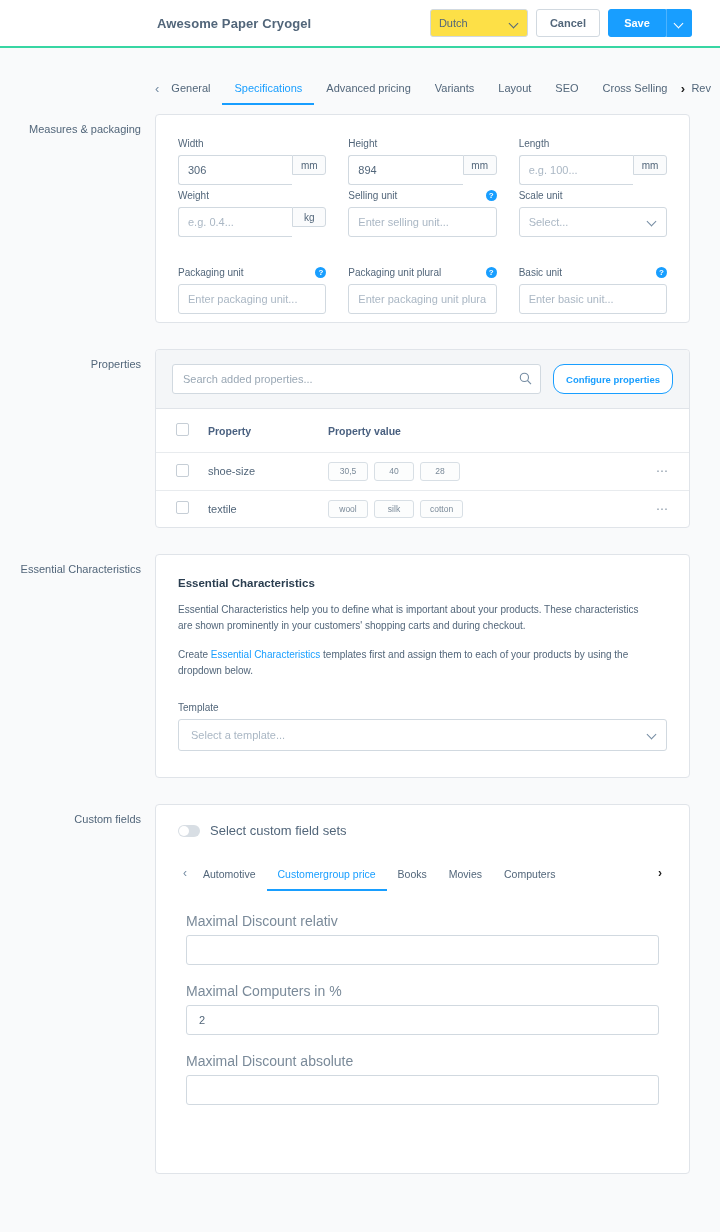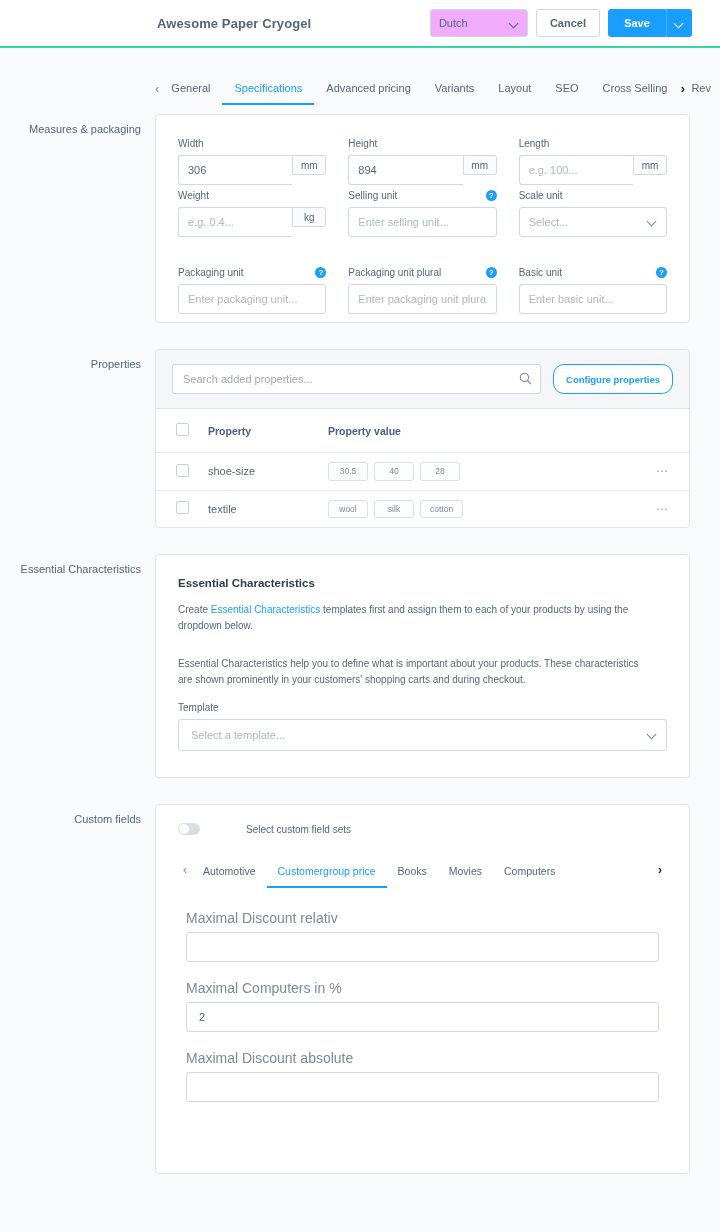--- a/index.html
+++ b/index.html
@@ -19,21 +19,21 @@
     display: flex; align-items: center; padding: 0 28px;
     position: relative;
   }
   .sb-title {
     font-size: 13px; font-weight: 700; color: #52667a;
     position: absolute; left: 157px; top: 16px; letter-spacing: .1px;
   }
   .sb-actions { margin-left: auto; display: flex; align-items: center; gap: 8px; }
   .lang-select {
     width: 98px; height: 28px; border: 1px solid #d1d9e0; border-radius: 3px;
-    background: #f0abfc; display: flex; align-items: center; padding: 12px 8px;
+    background: #fde047; display: flex; align-items: center; padding: 12px 8px;
     font-size: 11px; color: #52667a; position: relative;
   }
   .lang-select .chev { margin-left: auto; }
   .btn {
     height: 28px; border: 1px solid #d1d9e0; border-radius: 3px; background: #fff;
     font-size: 11px; font-weight: 700; color: #52667a;
     display: flex; align-items: center; justify-content: center; padding: 0 13px;
     font-family: "Liberation Sans", sans-serif; cursor: pointer;
   }
   .btn-primary-group { display: flex; align-items: flex-end; }
@@ -173,21 +173,21 @@
   
   .switch-row { display: flex; align-items: center; gap: 10px; padding: 18px 22px 0 22px; }
   .switch {
     width: 22px; height: 12px; border-radius: 6px; background: #d8dee4;
     position: relative; cursor: pointer; flex: 0 0 22px;
   }
   .switch::after {
     content: ""; position: absolute; left: 1px; top: 1px;
     width: 10px; height: 10px; border-radius: 50%; background: #fff;
   }
-  .switch-label { font-size: 10px; color: #52667a; margin-left: 36px; }
+  .switch-label { font-size: 13px; color: #52667a; }
   .cf-tabbar {
     margin: 26px 22px 0 22px; display: flex; align-items: flex-start;
     position: relative; padding-bottom: 0;
   }
   .cf-tabs { display: flex; flex: 1; }
   .cf-tab {
     font-size: 10.5px; color: #52667a; padding: 4px 11px 9px 11px;
     white-space: nowrap; cursor: pointer; border-bottom: 2px solid transparent;
   }
   .cf-tab.active { color: #189eff; border-bottom-color: #189eff; }
@@ -413,24 +413,24 @@
     </div>
   </div>
 
   <div class="section-gap"></div>
 
   <div class="row">
     <div class="row-label">Essential Characteristics</div>
     <div class="card">
       <div class="card-pad" style="padding:22px 22px 26px 22px;">
         <div class="ec-title">Essential Characteristics</div>
+        <div class="ec-p">Essential Characteristics help you to define what is important about your products. These characteristics are shown prominently in your customers' shopping carts and during checkout.</div>
         <div class="ec-p" style="margin-bottom:22px;">
           <span>Create </span><a class="link">Essential Characteristics</a><span> templates first and assign them to each of your products by using the dropdown below.</span>
         </div>
-        <div class="ec-p">Essential Characteristics help you to define what is important about your products. These characteristics are shown prominently in your customers' shopping carts and during checkout.</div>
         <div class="field">
           <div class="flabel">
               <span>Template</span>
             </div>
           <div class="sel-wrap" style="height:32px;">
             <input class="inp sel-inp" style="height: 32px; padding-left: 12px;" placeholder="Select a template...">
             <span class="chev" style="top:11px;"></span>
           </div>
         </div>
       </div>

